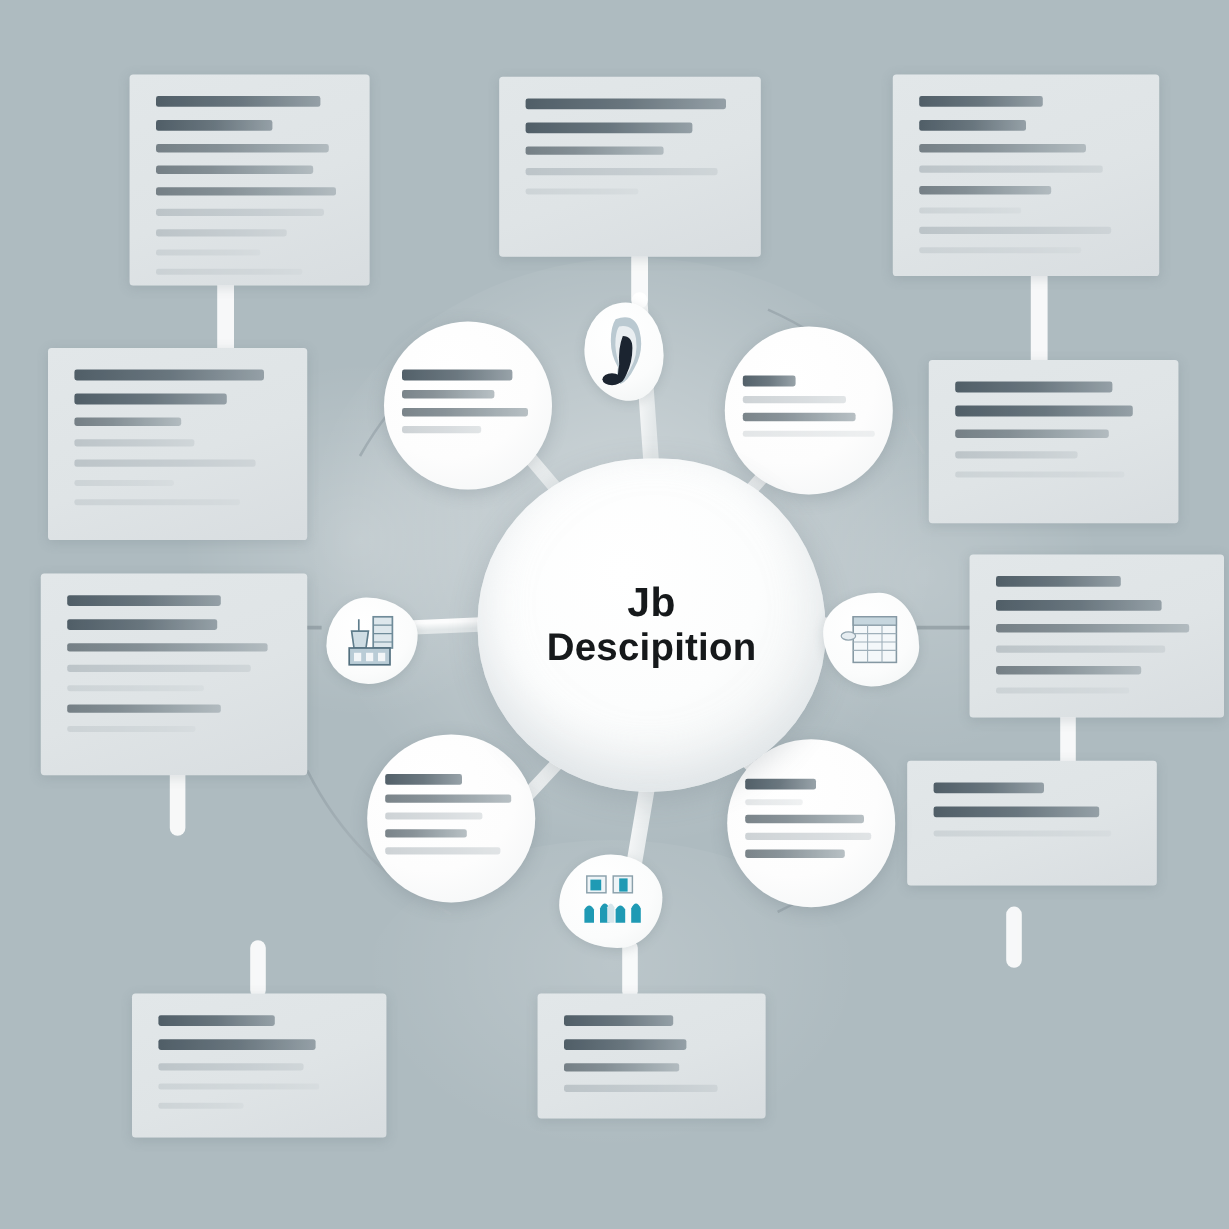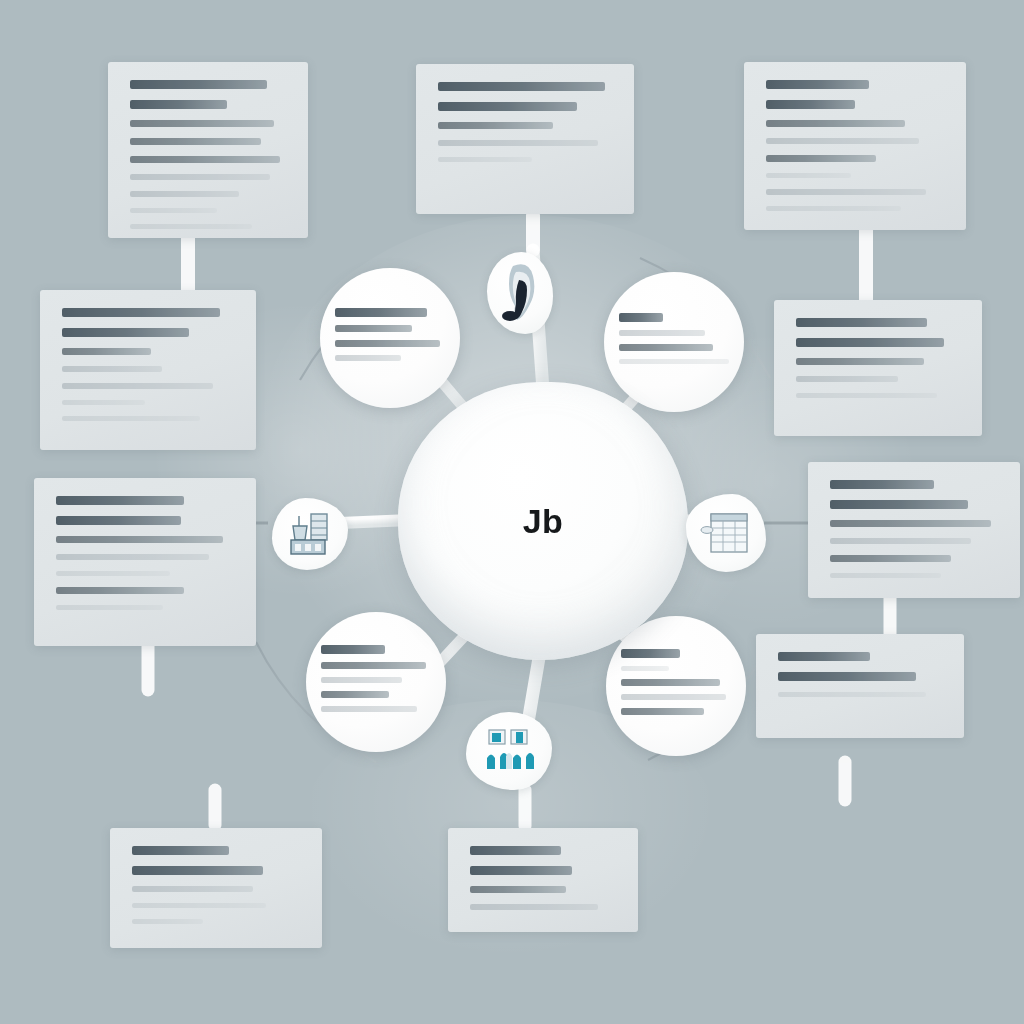--- a/index.html
+++ b/index.html
@@ -281,20 +281,21 @@
         <div class="tline head" style="width: 54%;"></div>
         <div class="tline vfaint" style="width: 44%;"></div>
         <div class="tline" style="width: 90%;"></div>
         <div class="tline faint" style="width: 96%;"></div>
         <div class="tline" style="width: 76%;"></div>
       </div>
   </div>
 
   <div id="hub">
     <div class="t1">Jb</div>
+    <div class="t2">Descipition</div>
   </div>
 
   <div class="iconblob blob-a" style="left:487px;top:252px;width:66px;height:82px;">
     <svg width="42" height="62" viewBox="0 0 42 62">
       <path d="M14 4 Q30 -2 34 14 Q38 30 30 44 Q24 56 18 58 Q14 54 16 44 Q10 34 10 22 Q10 10 14 4Z" fill="#aebfc9" opacity=".85"></path>
       <path d="M17 10 Q29 8 31 20 Q33 34 26 46 Q21 55 17 56 Q15 50 17 42 Q13 30 14 20 Q15 12 17 10Z" fill="#e9eef1"></path>
       <path d="M20 18 Q28 18 28 28 Q28 40 23 50 Q20 57 17 57 Q15 50 17 42 Q16 28 20 18Z" fill="#1b2430"></path>
       <ellipse cx="11" cy="54" rx="8" ry="5" fill="#1b2430"></ellipse>
     </svg>
   </div>

